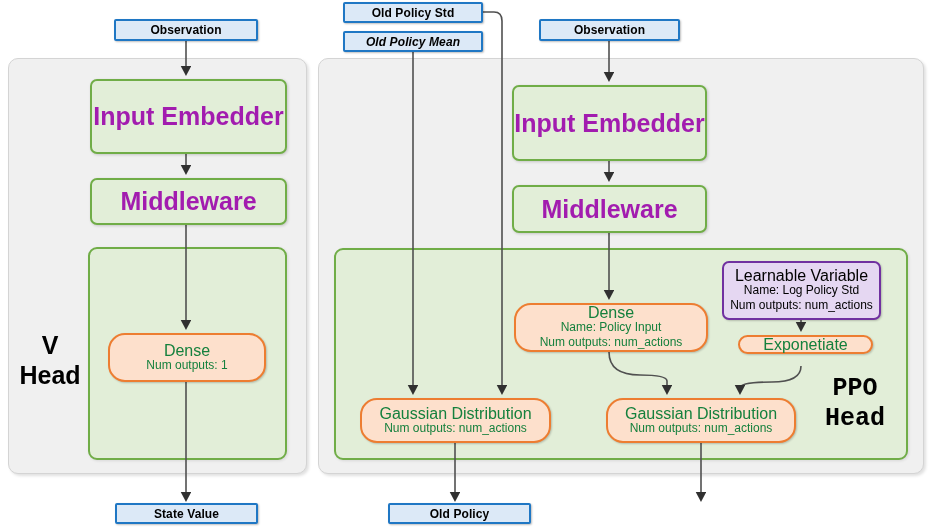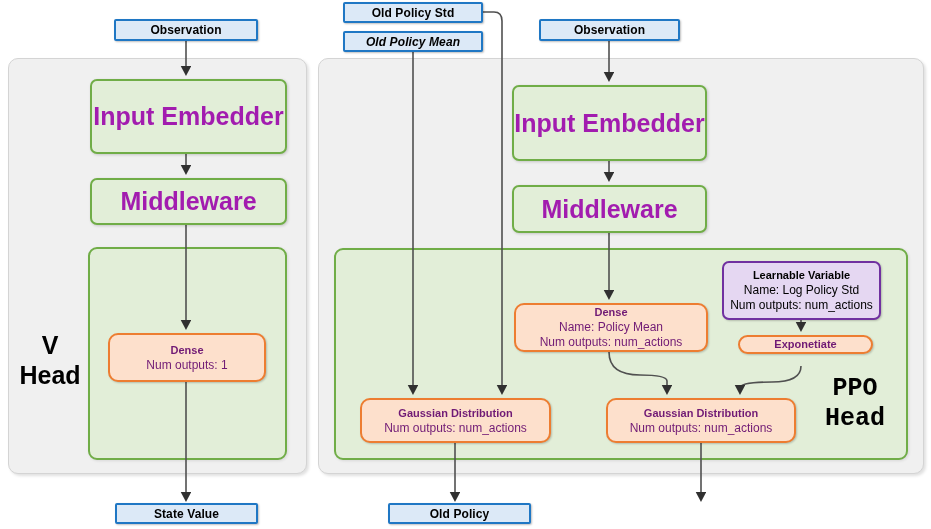--- a/index.html
+++ b/index.html
@@ -71,34 +71,34 @@
     border: 2px solid #70ad47;
     border-radius: 7px;
     box-shadow: 1px 1px 3px rgba(0,0,0,0.18);
     font-size: 25px;
     font-weight: bold;
     color: #a21caf;
   }
   .node-orange {
     background: #fde0cc;
     border: 2px solid #ed7d31;
-    border-radius: 10px;
+    border-radius: 17px;
     box-shadow: 1px 1px 2px rgba(0,0,0,0.20);
-    color: #701a75;
+    color: #15803d;
   }
   .node-purple {
     background: #e5d7f2;
     border: 2px solid #7030a0;
     border-radius: 7px;
     box-shadow: 1px 1px 2px rgba(0,0,0,0.20);
     color: #000;
   }
   .n-title {
-    font-size: 11px;
-    font-weight: bold;
+    font-size: 16px;
+    font-weight: normal;
     line-height: 15px;
   }
   .n-sub {
     font-size: 12px;
     font-weight: normal;
     line-height: 15px;
   }
 
   
   .panel-caption {
@@ -198,21 +198,21 @@
   <div class="node node-green" style="left:512px; top:85px; width:195px; height:76px;">
     <span>Input Embedder</span>
   </div>
 
   <div class="node node-green" style="left:512px; top:185px; width:195px; height:48px;">
     <span>Middleware</span>
   </div>
 
   <div class="node node-orange" style="left:514px; top:303px; width:194px; height:49px;">
     <span class="n-title">Dense</span>
-    <span class="n-sub">Name: Policy Mean</span>
+    <span class="n-sub">Name: Policy Input</span>
     <span class="n-sub">Num outputs: num_actions</span>
   </div>
 
   <div class="node node-purple" style="left:722px; top:261px; width:159px; height:59px;">
     <span class="n-title">Learnable Variable</span>
     <span class="n-sub">Name: Log Policy Std</span>
     <span class="n-sub">Num outputs: num_actions</span>
   </div>
 
   <div class="node node-orange" style="left:738px; top:335px; width:135px; height:19px;">

